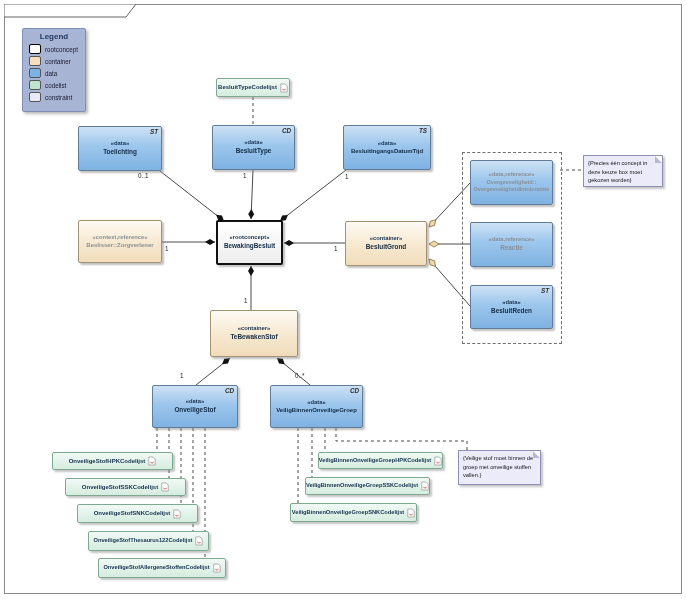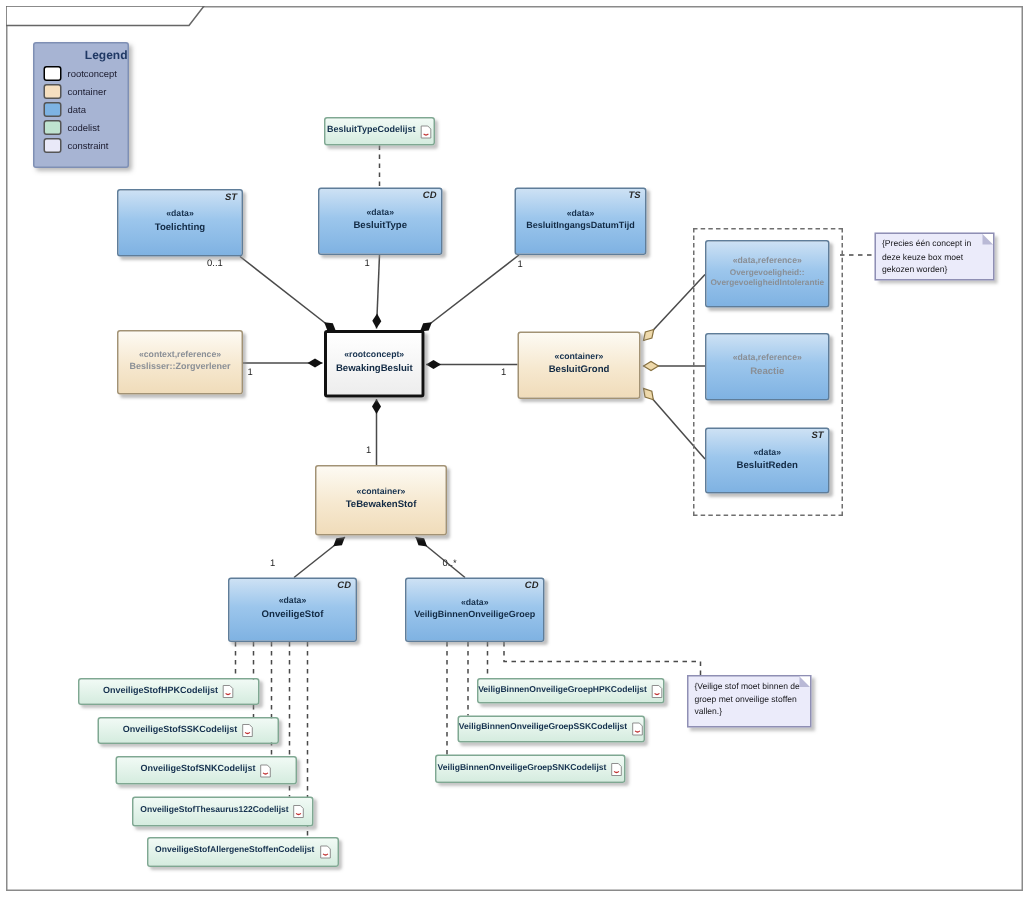--- a/index.html
+++ b/index.html
@@ -6,21 +6,21 @@
   #canvas{position:relative;width:687px;height:599px;background:#ffffff;
           font-family:"Liberation Sans",sans-serif;overflow:hidden;}
   .frame{position:absolute;left:4px;top:4px;width:678px;height:590px;
          border:1px solid #8a8a8a;box-sizing:border-box;}
   .tab-text{position:absolute;left:11px;top:7px;font-size:7px;font-weight:bold;color:#111;}
 
   
   .legend{position:absolute;left:22px;top:28px;width:64px;height:84px;
           background:#a7b4d3;border:1px solid #7f8fb4;border-radius:2px;
           box-shadow:2px 2px 3px rgba(120,120,120,.5);padding:3px 0 0 0;box-sizing:border-box;}
-  .legend-title{text-align:right;font-size:8px;font-weight:bold;color:#1f3864;margin-bottom:3px;}
+  .legend-title{text-align:center;font-size:8px;font-weight:bold;color:#1f3864;margin-bottom:3px;}
   .legend-item{display:flex;align-items:center;gap:4px;margin:2px 0 2px 6px;}
   .swatch{width:10px;height:8px;border:1px solid #555;border-radius:2px;background:#fff;flex:0 0 auto;}
   .swatch.root-sw{border:1.5px solid #000;}
   .legend-item span.lbl{font-size:6.3px;color:#1a1a2e;}
 
   
   .node{position:absolute;box-sizing:border-box;border-radius:2px;
         display:flex;flex-direction:column;align-items:center;justify-content:center;
         text-align:center;box-shadow:2px 2px 2px rgba(140,140,140,.55);z-index:3;line-height:1.35;}
   .node .stereo{font-size:5.8px;font-weight:bold;color:#17324f;white-space:nowrap;}

